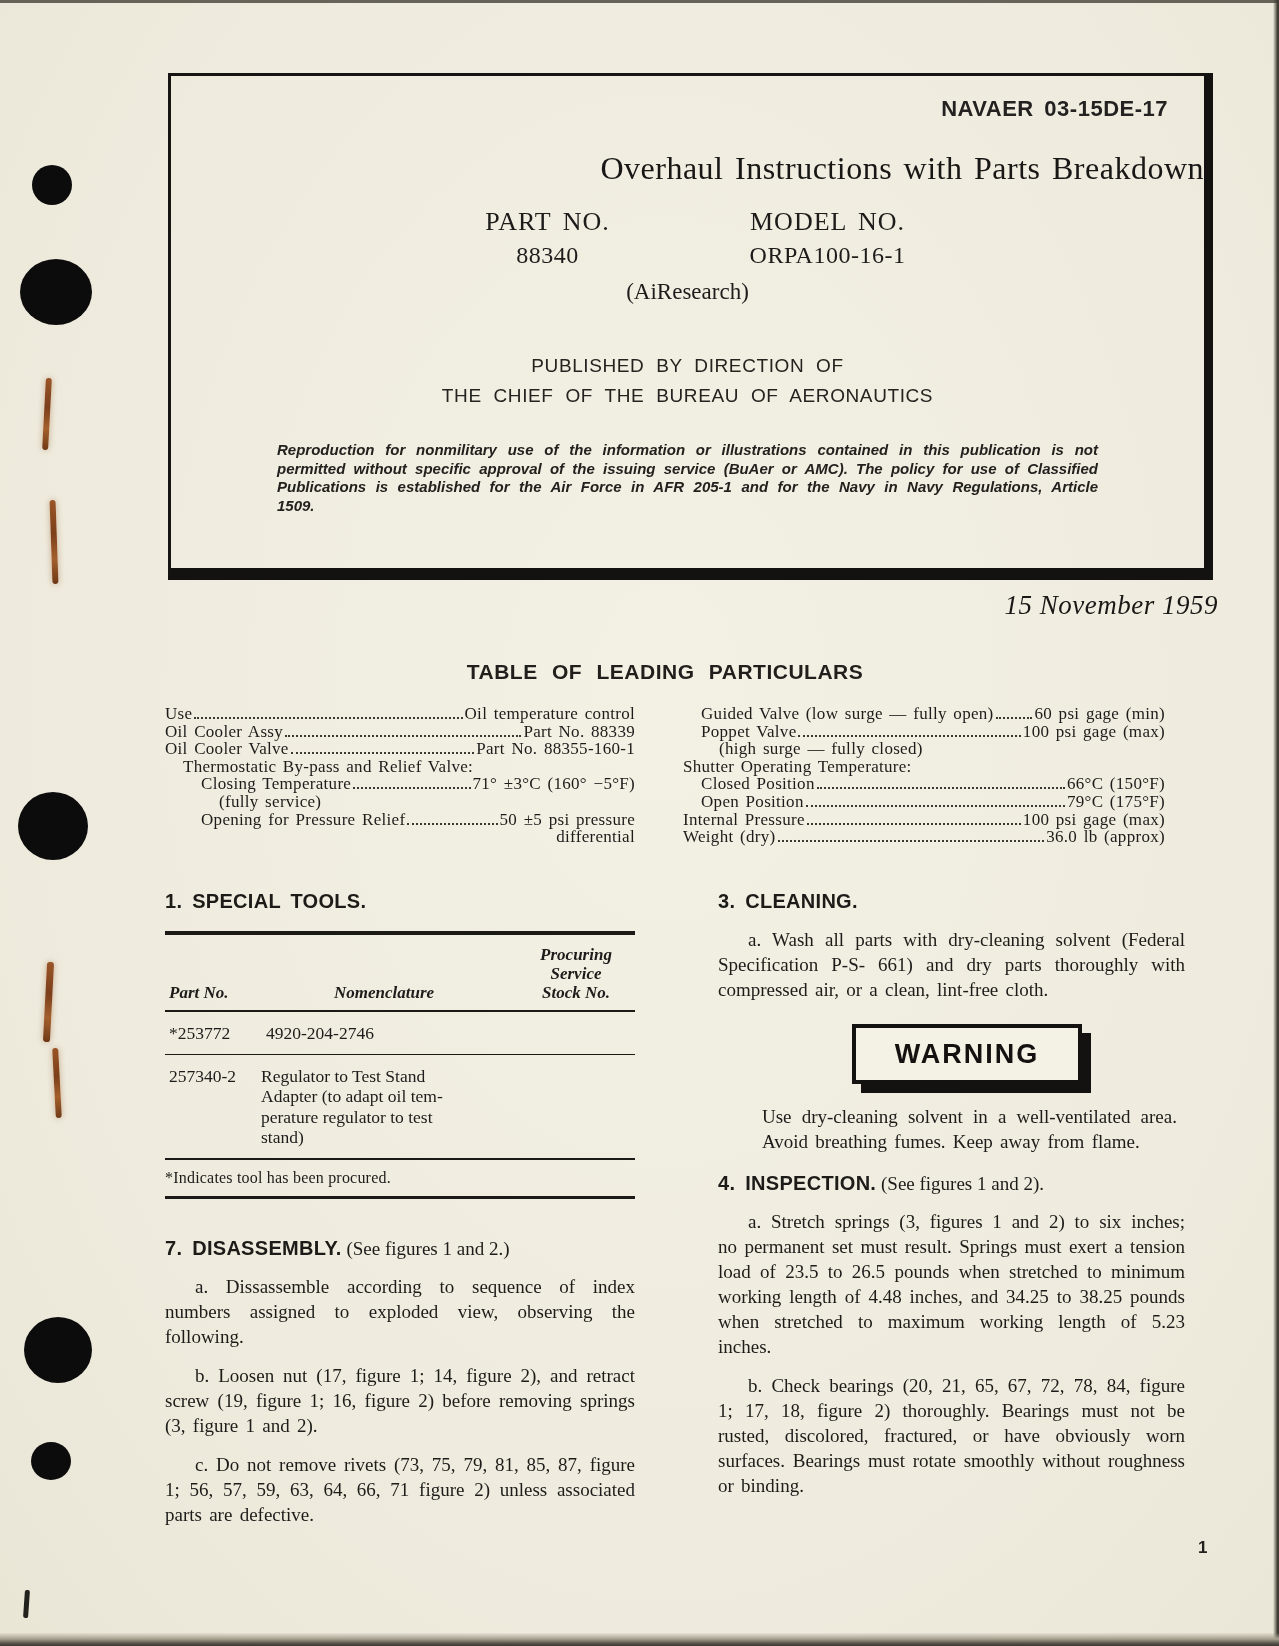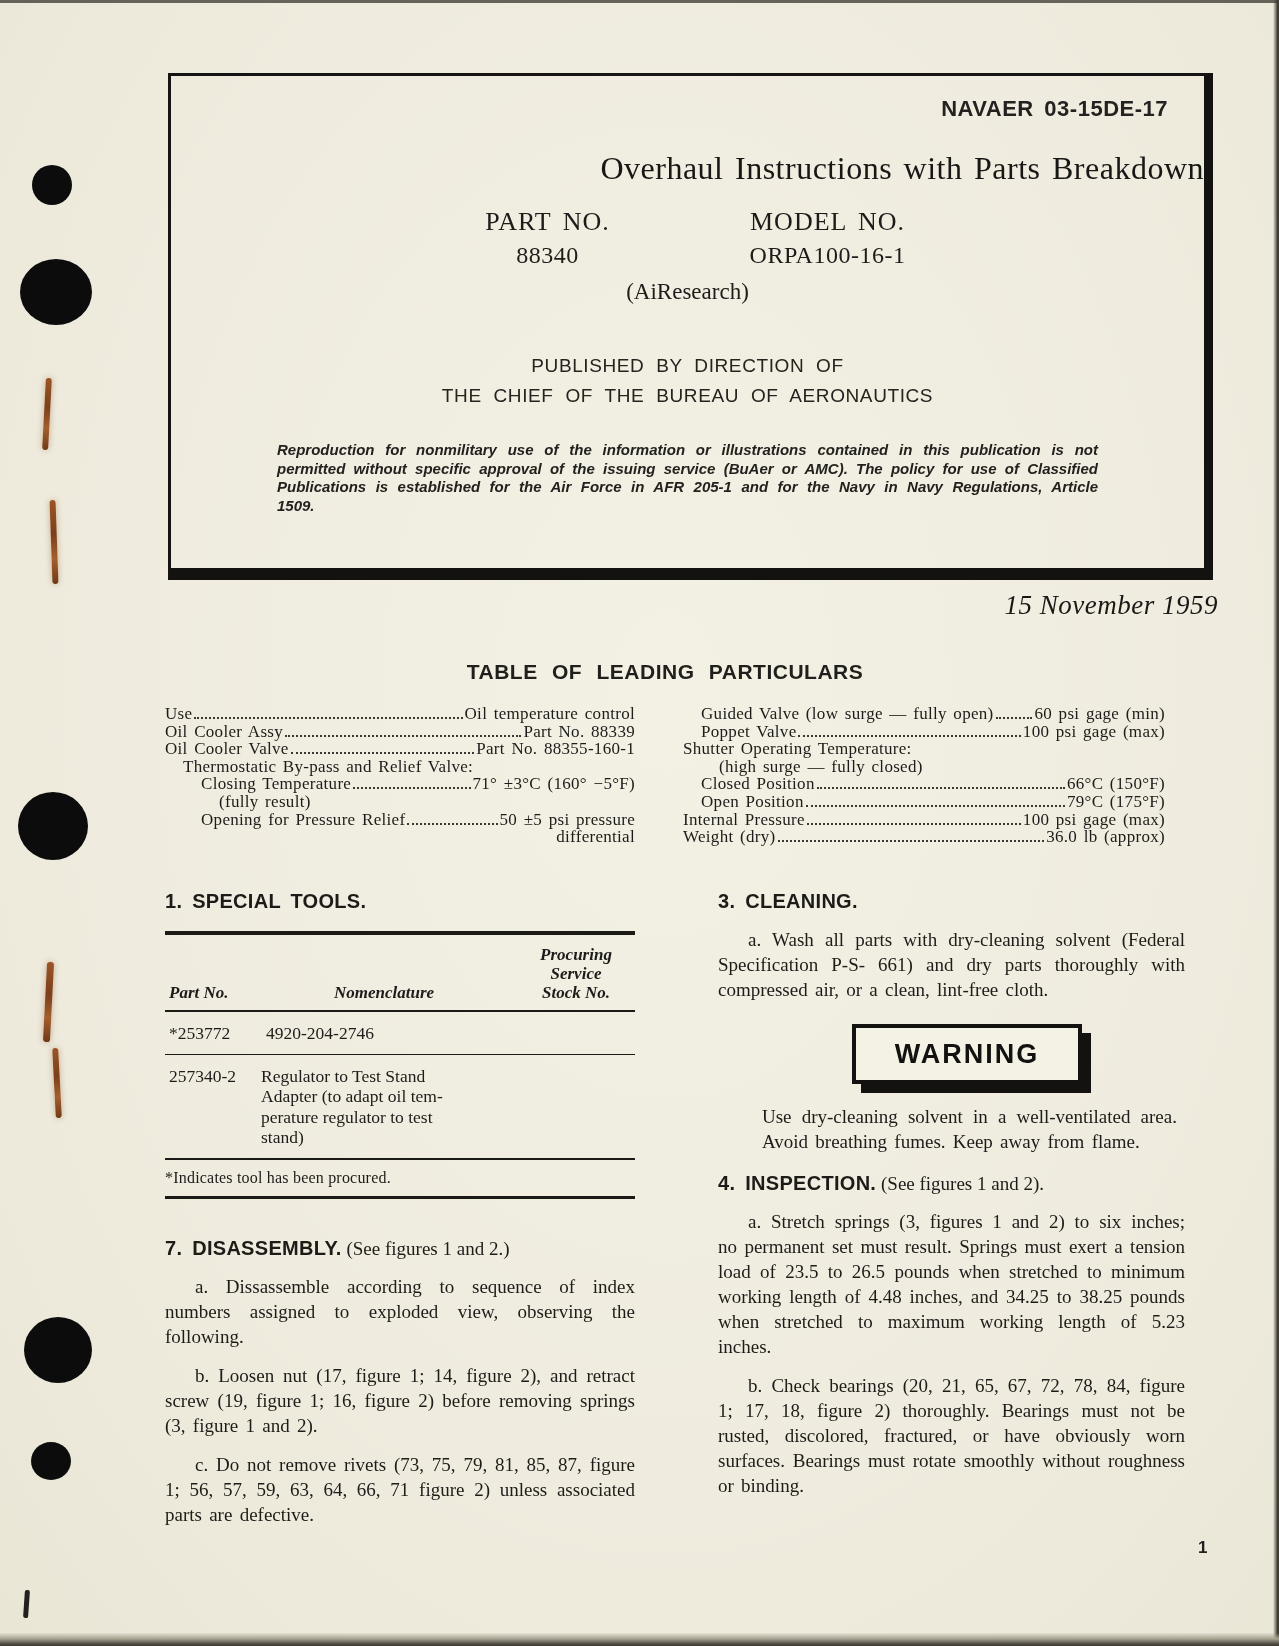--- a/index.html
+++ b/index.html
@@ -184,21 +184,21 @@
           </div>
           <div class="p-row">
             <span class="p-label" style="margin-left: 18px;">Thermostatic By-pass and Relief Valve:</span>
           </div>
           <div class="p-row">
             <span class="p-label" style="margin-left: 36px;">Closing Temperature</span>
             <span class="p-leader"></span>
             <span class="p-value">71° ±3°C (160° −5°F)</span>
           </div>
           <div class="p-row">
-            <span class="p-label" style="margin-left: 54px;">(fully result)</span>
+            <span class="p-label" style="margin-left: 54px;">(fully service)</span>
           </div>
           <div class="p-row">
             <span class="p-label" style="margin-left: 36px;">Opening for Pressure Relief</span>
             <span class="p-leader"></span>
             <span class="p-value">50 ±5 psi pressure</span>
           </div>
           <div class="p-row p-row-right">
             <span class="p-value">differential</span>
           </div>
         </div>
@@ -207,24 +207,24 @@
             <span class="p-label" style="margin-left: 18px;">Guided Valve (low surge — fully open)</span>
             <span class="p-leader"></span>
             <span class="p-value">60 psi gage (min)</span>
           </div>
           <div class="p-row">
             <span class="p-label" style="margin-left: 18px;">Poppet Valve</span>
             <span class="p-leader"></span>
             <span class="p-value">100 psi gage (max)</span>
           </div>
           <div class="p-row">
+            <span class="p-label" style="margin-left: 36px;">(high surge — fully closed)</span>
+          </div>
+          <div class="p-row">
             <span class="p-label" style="margin-left: 0px;">Shutter Operating Temperature:</span>
-          </div>
-          <div class="p-row">
-            <span class="p-label" style="margin-left: 36px;">(high surge — fully closed)</span>
           </div>
           <div class="p-row">
             <span class="p-label" style="margin-left: 18px;">Closed Position</span>
             <span class="p-leader"></span>
             <span class="p-value">66°C (150°F)</span>
           </div>
           <div class="p-row">
             <span class="p-label" style="margin-left: 18px;">Open Position</span>
             <span class="p-leader"></span>
             <span class="p-value">79°C (175°F)</span>

